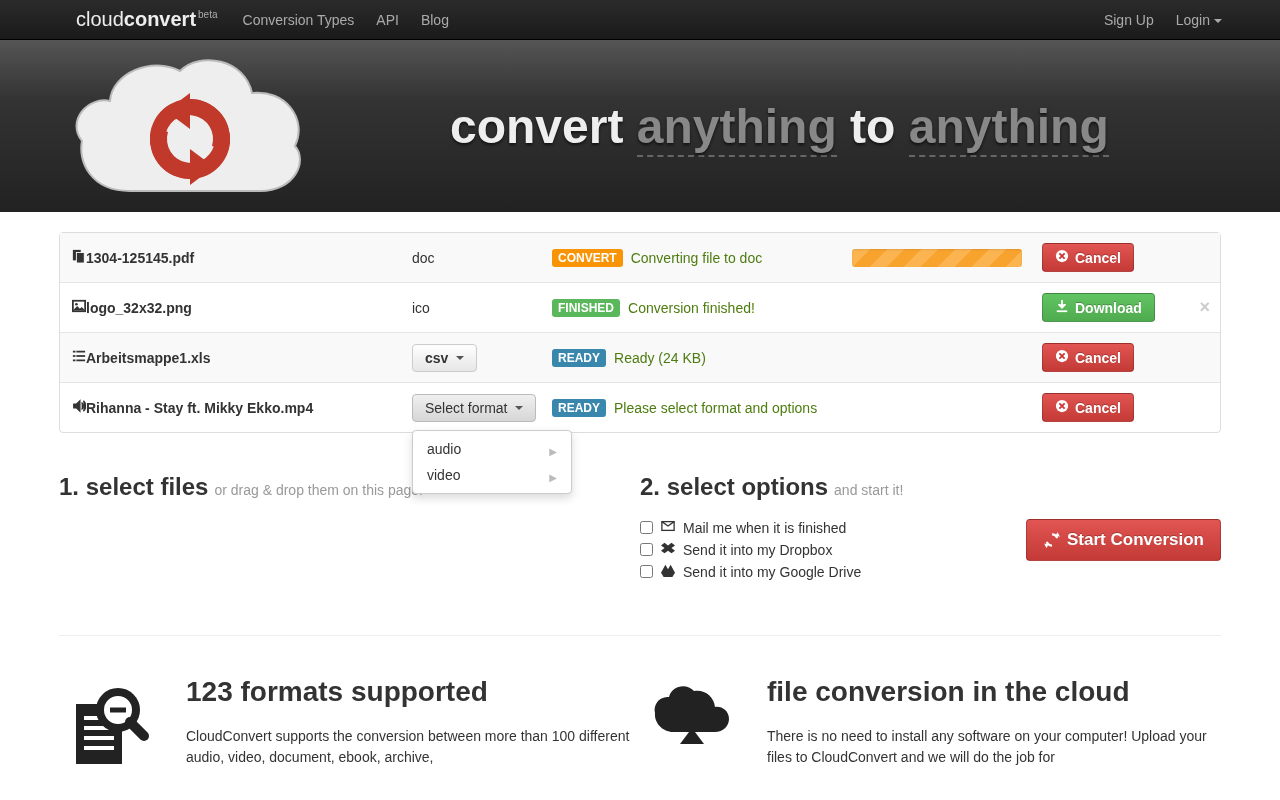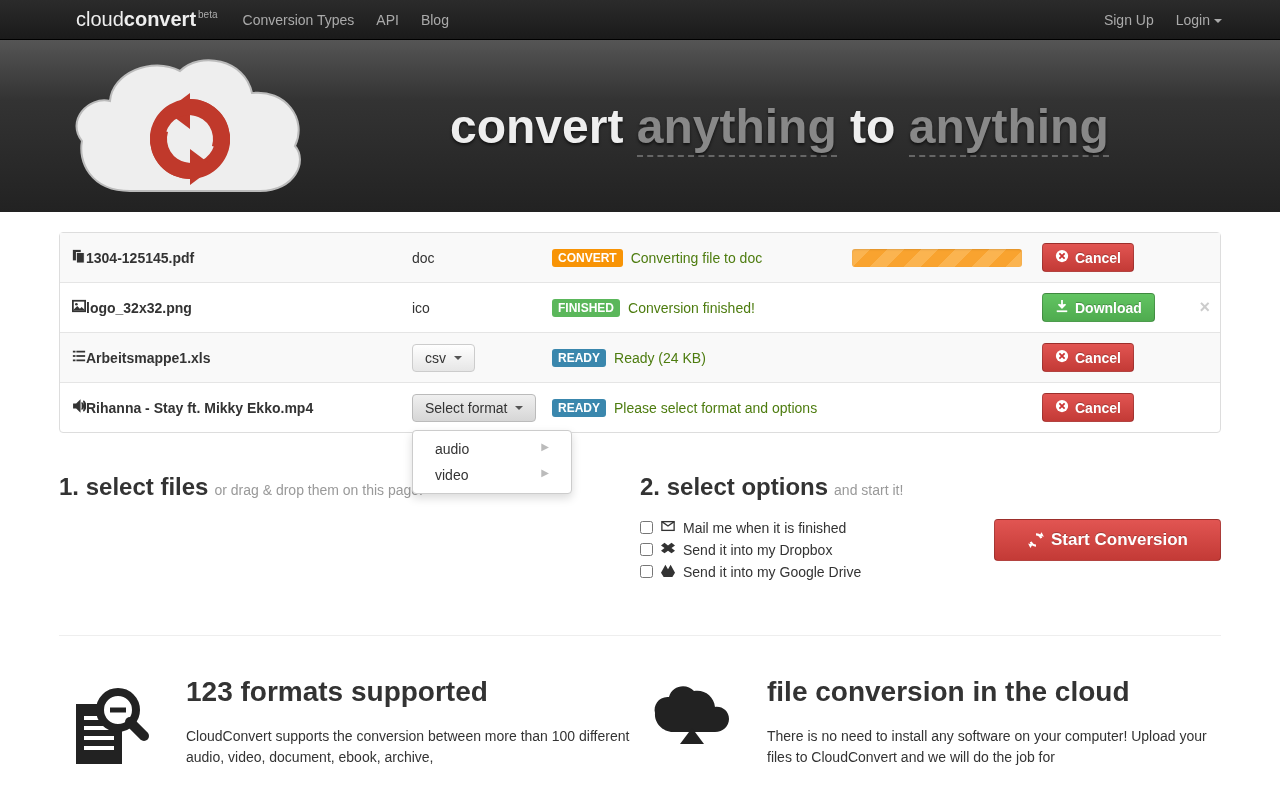--- a/index.html
+++ b/index.html
@@ -27,30 +27,30 @@
 .col-prog{width:190px}
 .col-act{width:150px;text-align:left}
 .ficon{width:14px;height:14px;display:inline-block}
 .badge{display:inline-block;padding:2px 6px;border-radius:3px;color:#fff;font-weight:700;font-size:12px}
 .b-orange{background:#f89406}
 .b-green{background:#5bb75b}
 .b-blue{background:#3a87ad}
 .btn{display:inline-flex;align-items:center;gap:6px;padding:5px 12px;border-radius:4px;font-size:14px;font-weight:700;color:#fff;cursor:pointer;border:1px solid rgba(0,0,0,0.2);text-shadow:0 -1px 0 rgba(0,0,0,0.25)}
 .btn-red{background:linear-gradient(#e15552,#c33a36)}
 .btn-green{background:linear-gradient(#62c462,#4fab4f)}
-.btn-gray{background:linear-gradient(#fff,#e6e6e6);color:#333;font-weight:400;text-shadow:none;border:1px solid #ccc}
+.btn-gray{background:linear-gradient(#fff,#e6e6e6);color:#333;font-weight:700;text-shadow:none;border:1px solid #ccc}
 .btn-graysel{background:linear-gradient(#f0f0f0,#d6d6d6);color:#333;font-weight:400;text-shadow:none;border:1px solid #bbb}
-.btn-big{padding:10px 32px;font-size:17px}
+.btn-big{padding:10px 16px;font-size:17px}
 .caret-dk{display:inline-block;width:0;height:0;margin-left:2px;vertical-align:middle;border-top:4px solid #555;border-left:4px solid transparent;border-right:4px solid transparent}
 .progress{width:170px;height:18px;border-radius:3px;background:repeating-linear-gradient(-45deg,#fbb450,#fbb450 12px,#f9a32f 12px,#f9a32f 24px);box-shadow:inset 0 1px 2px rgba(0,0,0,0.1)}
 .closex{position:absolute;right:10px;top:14px;color:#ccc;font-size:18px;font-weight:700;cursor:pointer}
 .statustext{color:#4d7c0f}
 .dropdown{position:relative}
 .menu{position:absolute;top:36px;left:0;width:160px;background:#fff;border:1px solid #ccc;border-radius:4px;box-shadow:0 4px 10px rgba(0,0,0,0.15);padding:5px 0;z-index:10}
-.menuitem{padding:5px 22px;display:flex;justify-content:space-between;align-items:flex-start;cursor:pointer;font-size:14px;color:#333}
+.menuitem{padding:5px 14px;display:flex;justify-content:space-between;align-items:flex-end;cursor:pointer;font-size:14px;color:#333}
 .chev{color:#bbb;font-size:10px}
 .sections{display:flex;margin-top:40px;gap:0}
 .sec{flex:1}
 .sechead{font-size:24px;font-weight:700;margin-bottom:18px}
 .sechint{font-size:14px;font-weight:400;color:#999;margin-left:6px}
 .selectfiles{display:inline-flex;margin-left:186px}
 .sfmain{background:linear-gradient(#fff,#e6e6e6);border:1px solid #ccc;border-radius:4px 0 0 4px;padding:8px 16px;font-size:17px;color:#333;display:inline-flex;align-items:center;gap:8px;cursor:pointer}
 .sfdrop{background:linear-gradient(#fff,#e6e6e6);border:1px solid #ccc;border-left:none;border-radius:0 4px 4px 0;padding:8px 12px;cursor:pointer}
 .checkrow{display:flex;align-items:center;gap:8px;margin-bottom:5px;font-size:14px;color:#333}
 .checkrow input{margin:0}

